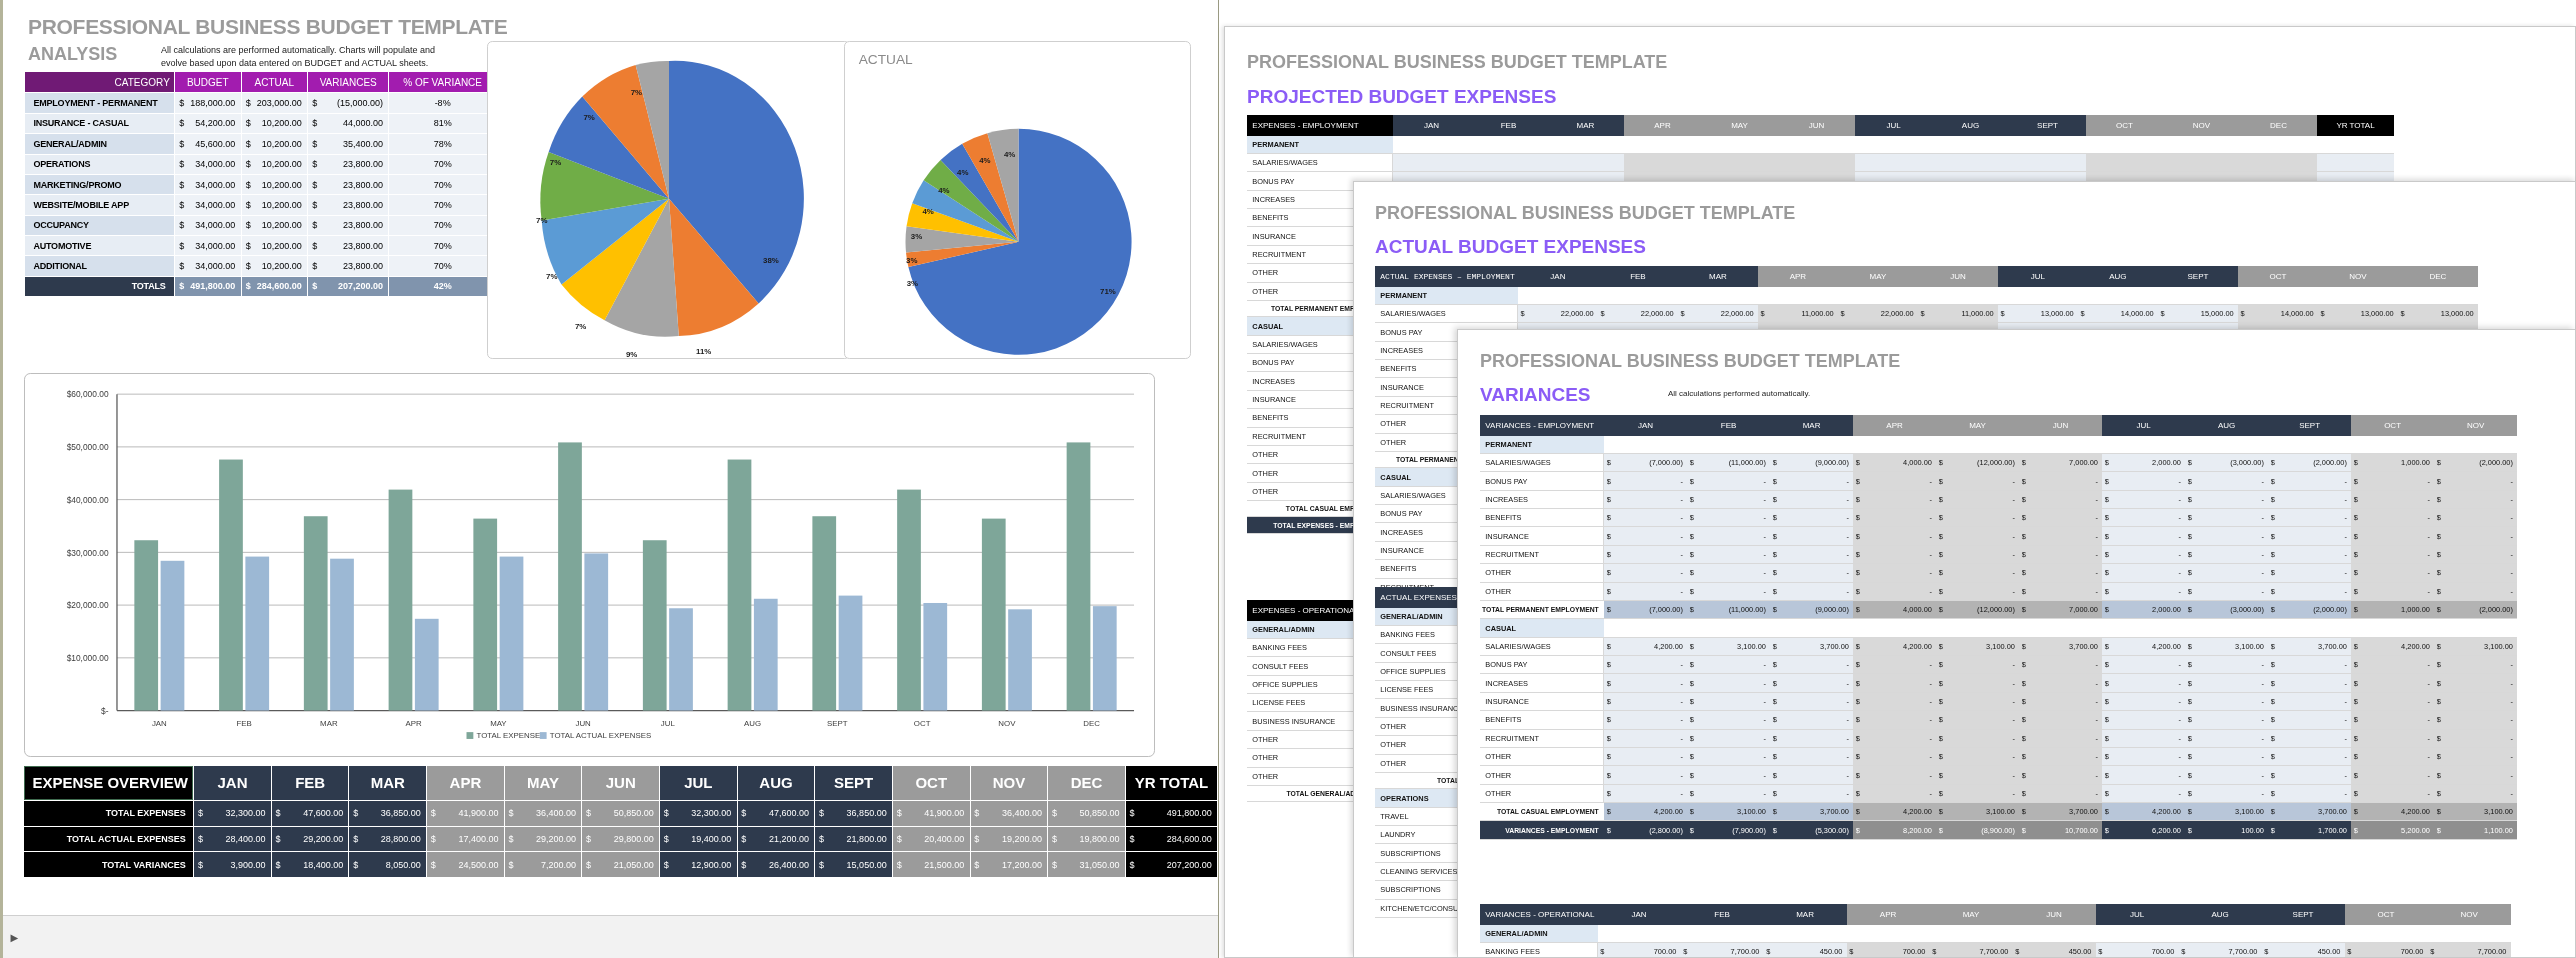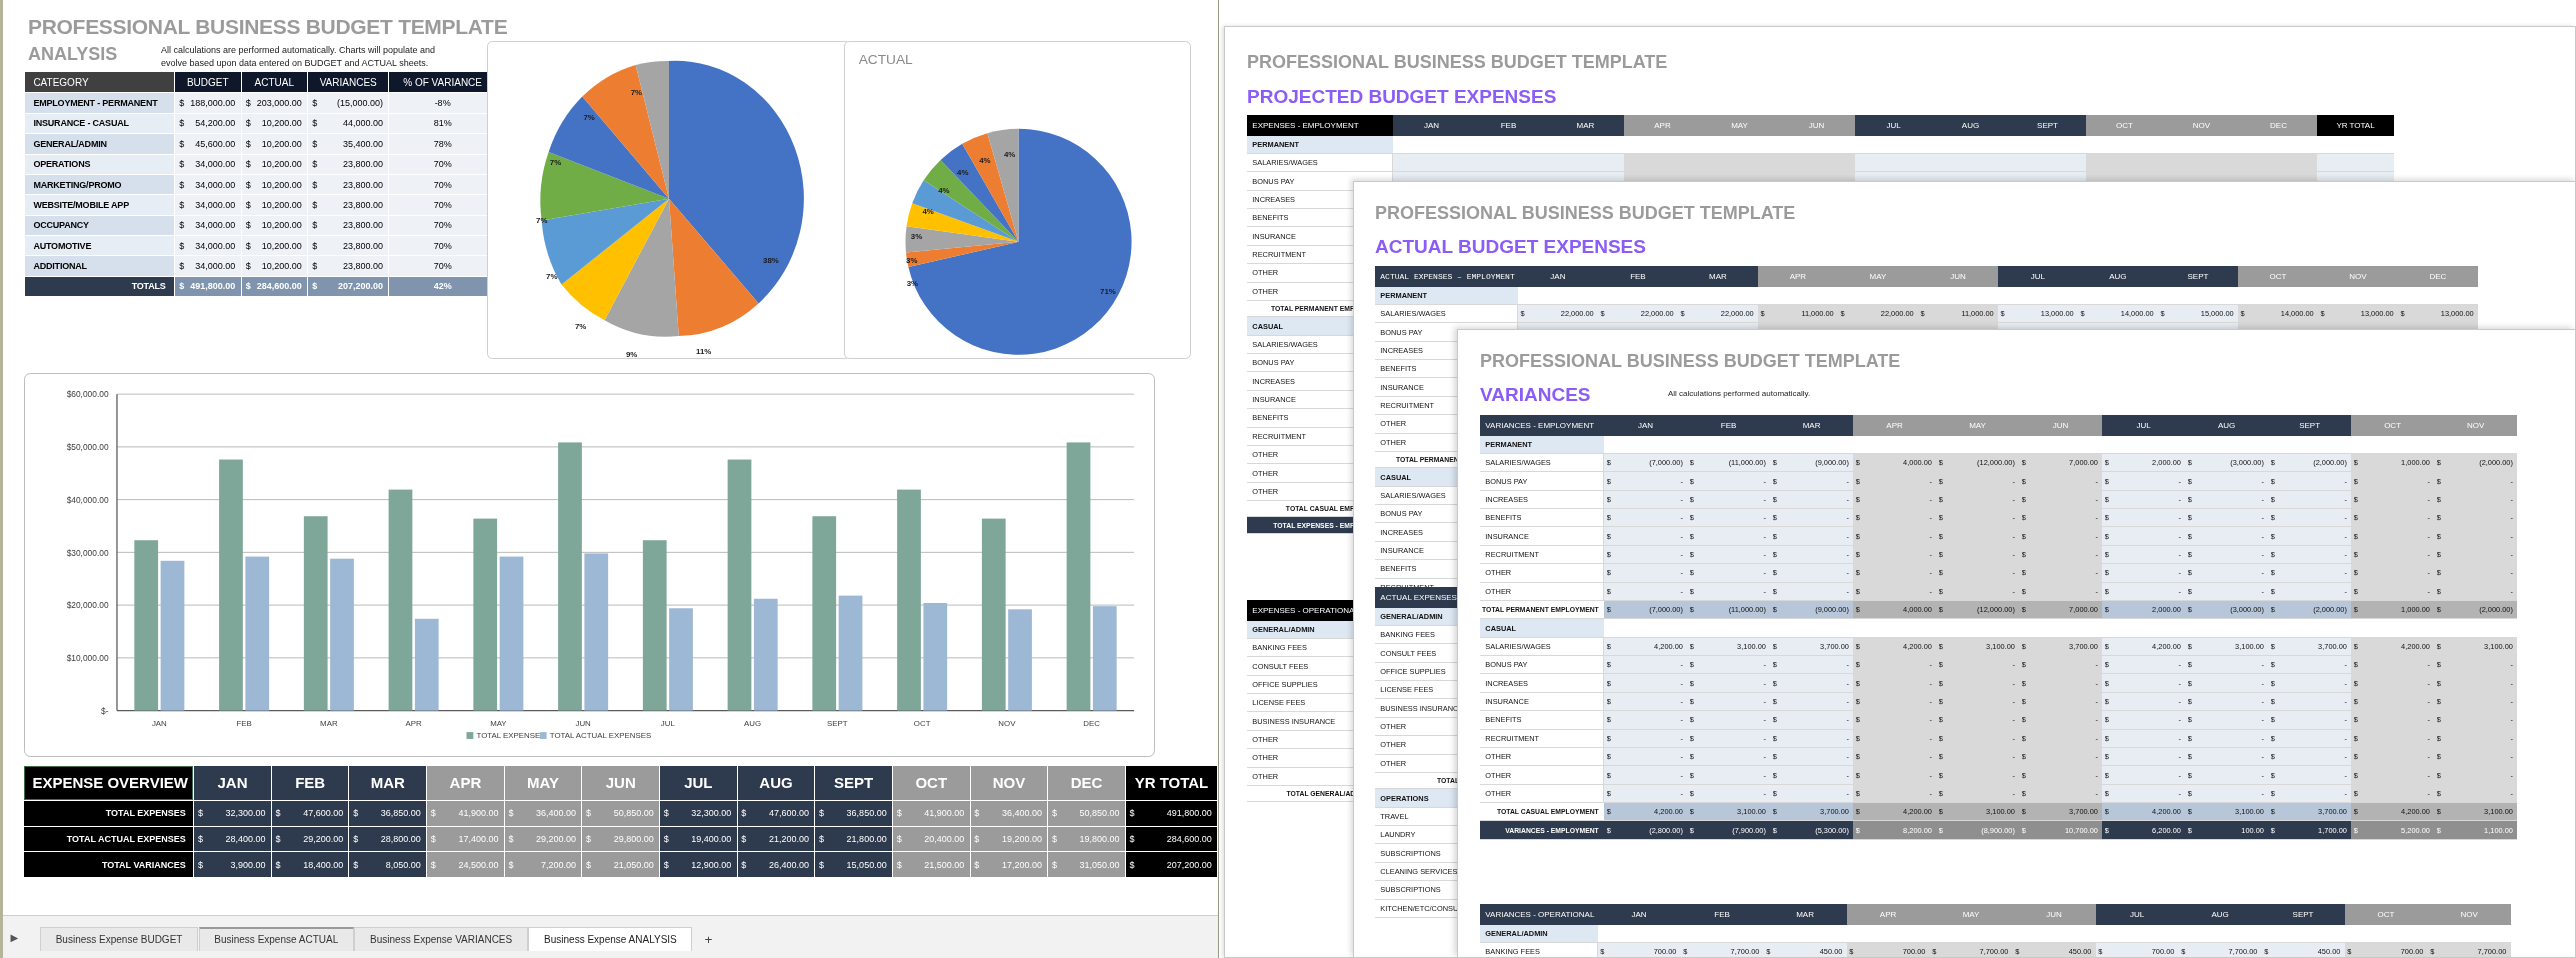--- a/index.html
+++ b/index.html
@@ -32,22 +32,22 @@
     position: absolute; left: 158px; top: 44px;
     font-size: 9px; color: #1a1a1a; line-height: 1.45; width: 294px;
   }
 
   
   .an-table { position: absolute; left: 21px; top: 71px; width: 473px; border-collapse: separate; border-spacing: 1.1px 1.6px; }
   .an-table th {
     font-size: 10px; font-weight: normal; color: #ffffff;
     padding: 4.7px 4.2px; text-align: center; white-space: nowrap;
   }
-  .an-table th.cat { background: #404040; text-align: left; padding-left: 8.4px; width: 149px; }
-  .an-table th.num { background: #0f172a; }
+  .an-table th.cat { background: #701a75; text-align: right; padding-left: 8.4px; width: 149px; }
+  .an-table th.num { background: #a21caf; }
   .an-table td { font-size: 9px; padding: 4.7px 3.2px; color: #000; }
   .an-table td.cat {
     background: #d6e0ec; font-weight: bold; text-align: left; padding-left: 8.4px;
     overflow: hidden; white-space: nowrap; max-width: 149px; letter-spacing: -0.2px;
   }
   .an-table tr:nth-child(even) td.cat { background: #e7edf4; }
   .an-table td.money { background: #eef2f7; text-align: right; padding-right: 5.3px; white-space: nowrap; position: relative; }
   .an-table td.money .cur { position: absolute; left: 4.2px; }
   .an-table td.pct { background: #eef2f7; text-align: center; }
   .an-table tr.tot td { background: #8094ad; color: #fff; font-weight: bold; }
@@ -448,27 +448,20 @@
             <td class="gray"><span class="cur">$</span>21,500.00</td>
             <td class="gray"><span class="cur">$</span>17,200.00</td>
             <td class="gray"><span class="cur">$</span>31,050.00</td>
             <td class="black"><span class="cur">$</span>207,200.00</td>
           </tr>
         </tbody>
     </table>
 
     <div class="tabbar">
       <div class="tab-nav">▶</div>
-      <div class="tabs" id="tabs">
-          <div class="tab">Business Expense BUDGET</div>
-          <div class="tab shaded">Business Expense ACTUAL</div>
-          <div class="tab">Business Expense VARIANCES</div>
-          <div class="tab active">Business Expense ANALYSIS</div>
-          <div class="tab-add">+</div>
-        </div>
     </div>
   </div>
 
   <div class="win2">
     <div class="wtitle" style="position:absolute;left:22px;top:25px;">PROFESSIONAL BUSINESS BUDGET TEMPLATE</div>
     <div class="wsub" style="position:absolute;left:22px;top:59px;">PROJECTED BUDGET EXPENSES</div>
     <table class="gt" id="proj-table" style="position:absolute;left:22px;top:88px;">
         <thead>
           <tr>
             <th class="hdr-lbl" style="width: 146px;">EXPENSES - EMPLOYMENT</th>

